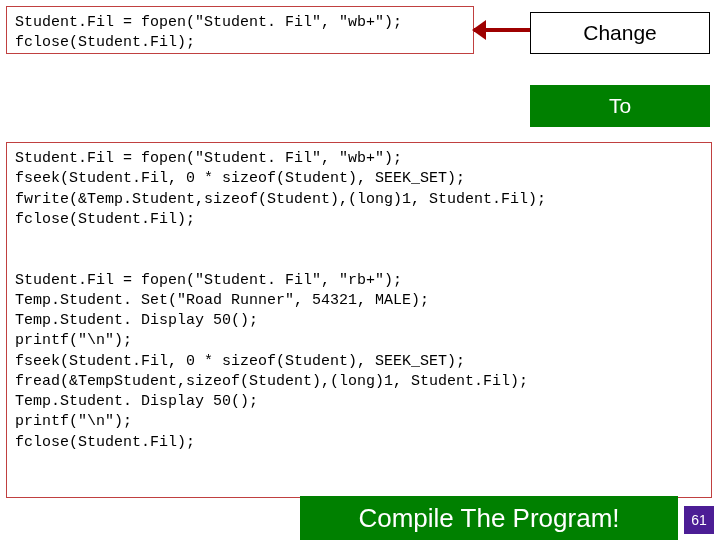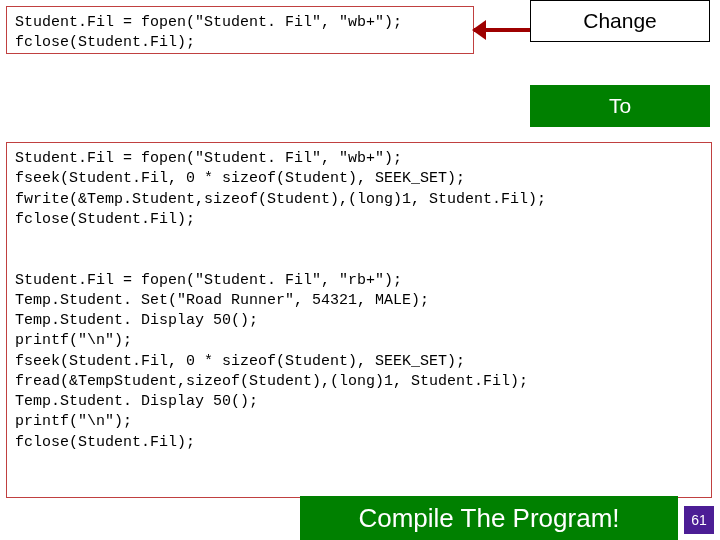--- a/index.html
+++ b/index.html
@@ -41,21 +41,21 @@
     top: 20px;
     left: 472px;
     width: 0;
     height: 0;
     border-top: 10px solid transparent;
     border-bottom: 10px solid transparent;
     border-right: 14px solid #9e0000;
   }
   .change-label {
     position: absolute;
-    top: 0;
+    top: 12px;
     left: 530px;
     width: 180px;
     height: 42px;
     border: 1px solid #000;
     background: #fff;
     display: flex;
     align-items: center;
     justify-content: center;
     font-size: 21px;
     color: #000;

